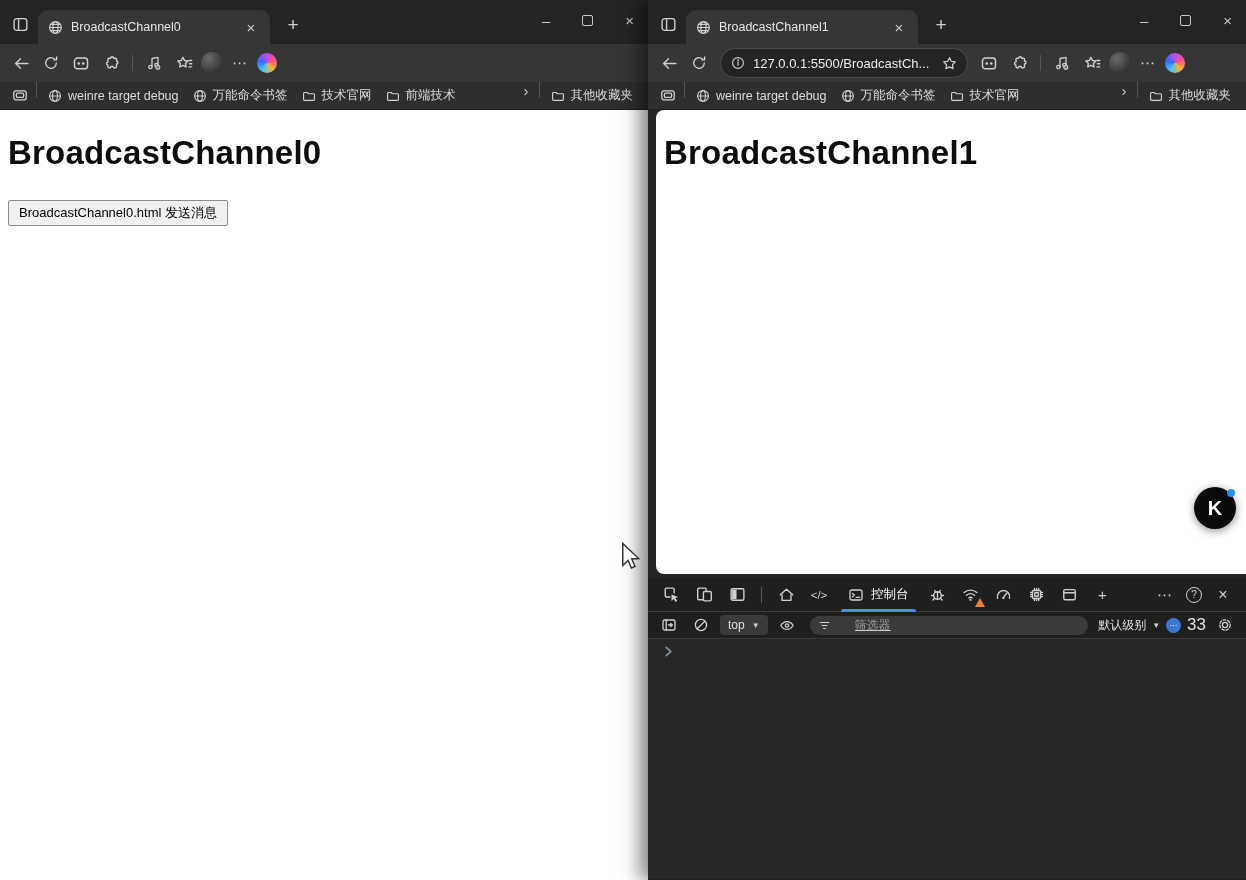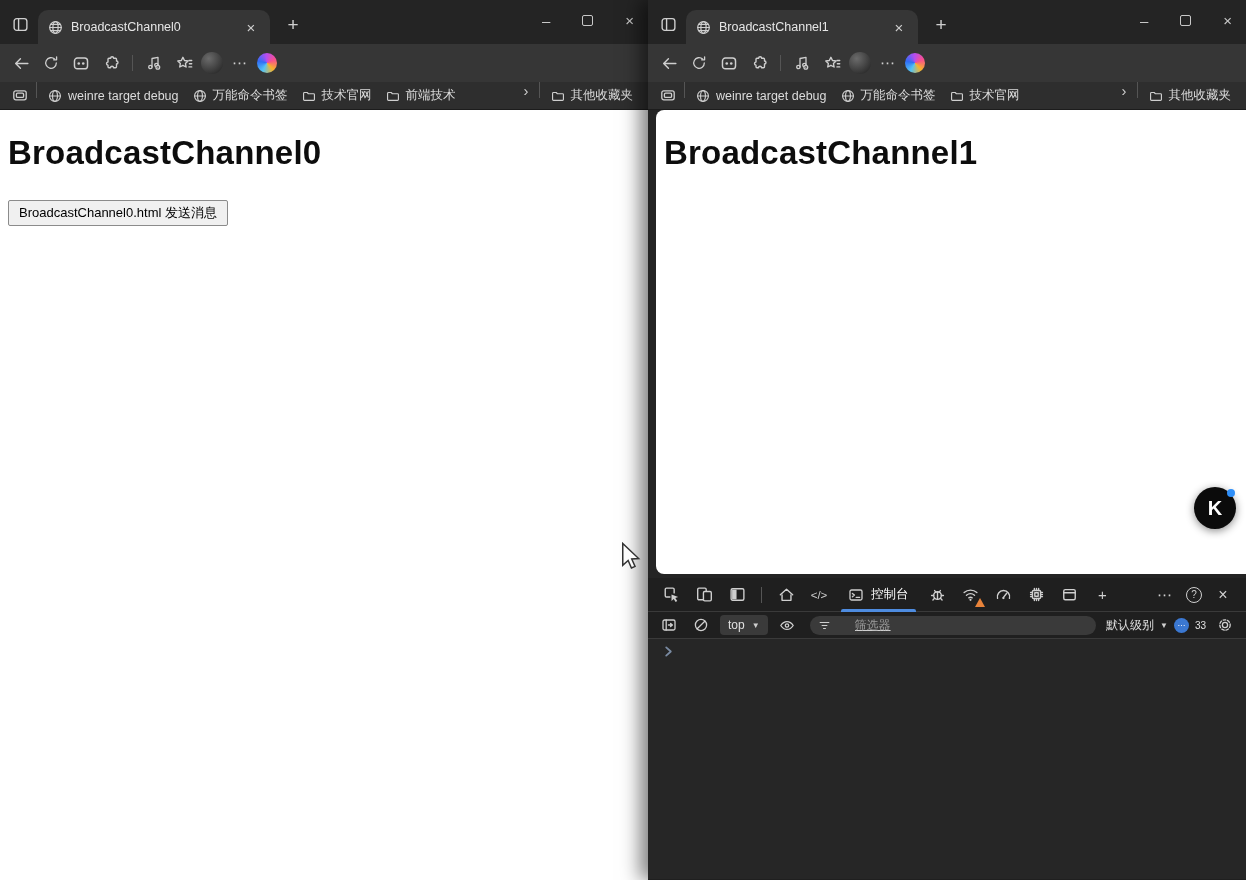--- a/index.html
+++ b/index.html
@@ -55,21 +55,21 @@
   .dt-x { font-size:16px; color:#cfcfcf; }
 
   .dt-console-bar { height:27px; display:flex; align-items:center; gap:6px; border-bottom:1px solid #3a3a3a; padding:0 8px; }
   .top-dd { background:#3a3a3a; border-radius:4px; padding:3px 8px; color:#e0e0e0; font-size:12px; display:flex; gap:7px; align-items:center; flex:0 0 auto; }
   .dd-arrow { font-size:8px; color:#cfcfcf; }
   .filter-wrap { flex:1; display:flex; align-items:center; background:#3a3a3a; border-radius:10px; height:19px; padding:0 8px; gap:24px; margin:0 4px;text-decoration:underline; }
   .filter-wrap input { flex:1; background:transparent; border:none; outline:none; color:#e0e0e0; font-size:12px; font-family:"Liberation Sans", sans-serif; }
   .filter-wrap input::placeholder { color:#9e9e9e; }
   .lvl { font-size:12px; color:#e0e0e0; display:flex; gap:6px; align-items:center; flex:0 0 auto; }
   .bubble { width:15px; height:15px; border-radius:50%; background:#3b78d2; color:#fff; font-size:8px; display:flex; align-items:center; justify-content:center; flex:0 0 auto; }
-  .issues-n { font-size:10px; color:#e0e0e0; }
+  .issues-n { font-size:17px; color:#e0e0e0; }
 
   .dt-body { position:relative; height:240px; background:#262626; }
   .prompt { position:absolute; left:16px; top:7px; }
   .watermark { position:absolute; right:26px; bottom:10px; font-size:26px; color:#8f8f8f; font-weight:bold; letter-spacing:1px; text-shadow:0 1px 3px rgba(0,0,0,.6); white-space:nowrap; }
 
   .k-logo { position:absolute; left:1194px; top:487px; width:42px; height:42px; background:#0b0b0b; border-radius:50%; display:flex; align-items:center; justify-content:center; color:#fff; font-weight:bold; font-size:20px; box-shadow:0 2px 8px rgba(0,0,0,.45); z-index:30; }
   .k-dot { position:absolute; top:2px; right:1px; width:8px; height:8px; background:#2e8ef7; border-radius:50%; }
 
   .cursor { position:absolute; left:620px; top:542px; z-index:50; pointer-events:none; }
 </style>
@@ -228,20 +228,31 @@
   <div class="toolbar">
     <div class="icbtn">
       <svg class="ln" width="17" height="17" viewBox="0 0 16 16">
           <path d="M14 8H2.5M7 3.5L2.5 8 7 12.5"></path>
         </svg>
     </div>
     <div class="icbtn">
       <svg class="ln" width="16" height="16" viewBox="0 0 16 16">
           <path d="M13.3 8A5.3 5.3 0 1 1 11.6 4.1"></path>
           <path d="M13.6 1.8v3h-3"></path>
+        </svg>
+    </div>
+    <div class="addr" style="width:248px">
+      <svg class="ln" width="14" height="14" viewBox="0 0 16 16">
+          <circle cx="8" cy="8" r="6.2"></circle>
+          <path d="M8 7v3.6"></path>
+          <circle cx="8" cy="4.9" r="0.4" fill="#cfcfcf"></circle>
+        </svg>
+      <span class="addr-url">127.0.0.1:5500/BroadcastCh...</span>
+      <svg class="ln" width="15" height="15" viewBox="0 0 16 16">
+          <path d="M8 1.8l1.9 3.9 4.3.6-3.1 3 .7 4.2L8 11.6l-3.8 1.9.7-4.2-3.1-3 4.3-.6z"></path>
         </svg>
     </div>
     <div class="icbtn">
       <svg class="ln" width="18" height="18" viewBox="0 0 16 16" stroke-width="1.6">
           <rect x="2.2" y="3.6" width="11.6" height="9.6" rx="2.6"></rect>
           <circle cx="6" cy="8.4" r="1.15" fill="#cfcfcf" stroke="none"></circle>
           <circle cx="10" cy="8.4" r="1.15" fill="#cfcfcf" stroke="none"></circle>
         </svg>
     </div>
     <div class="icbtn">

